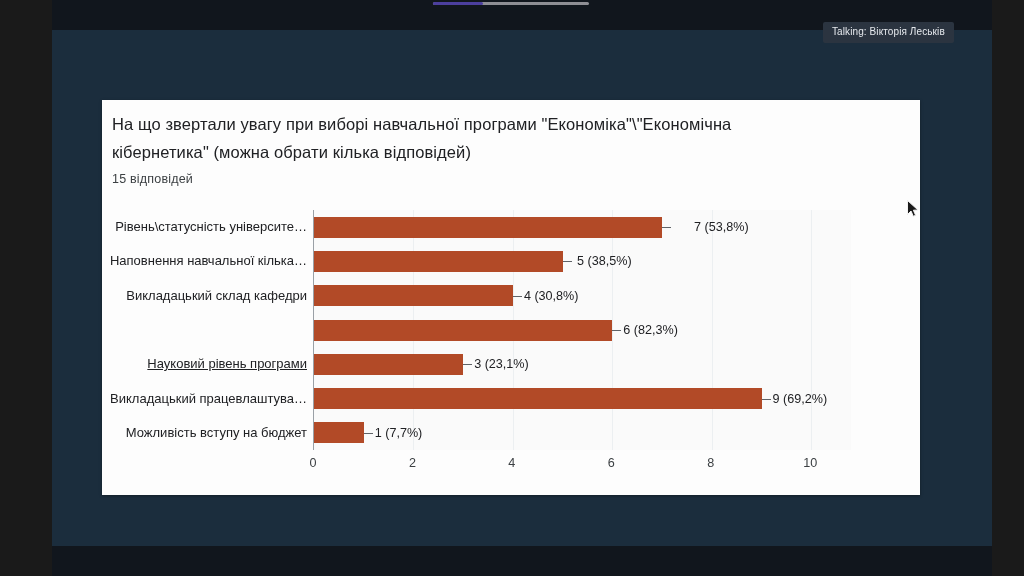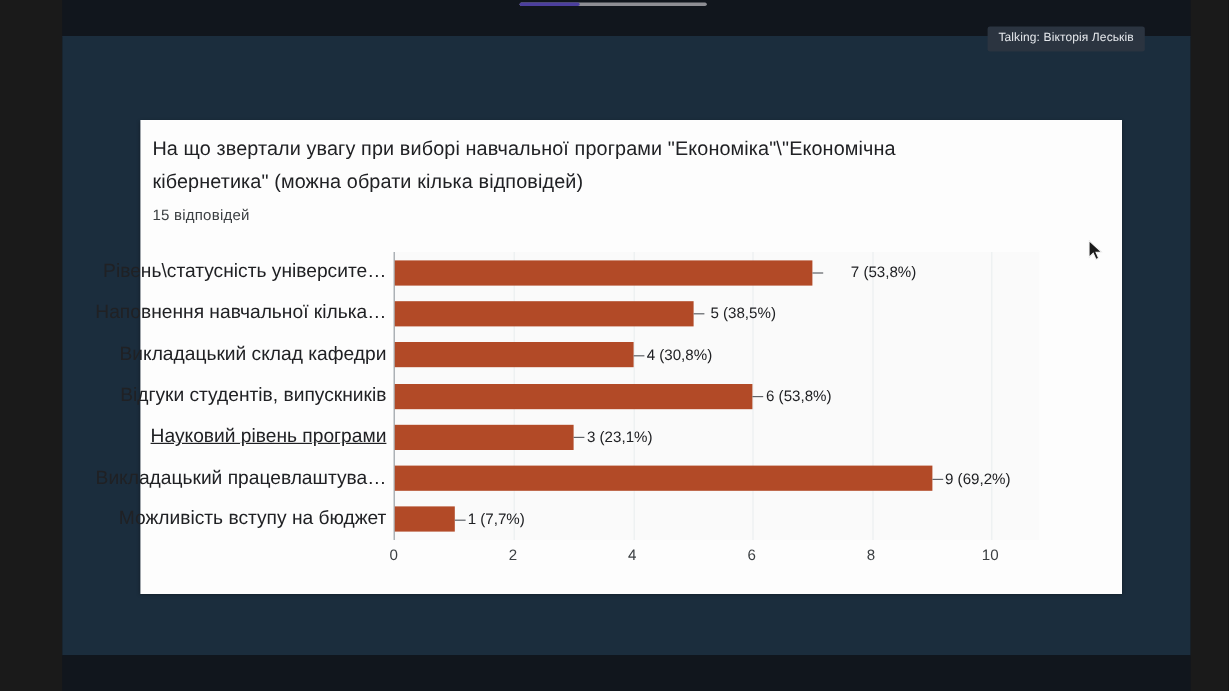--- a/index.html
+++ b/index.html
@@ -87,21 +87,20 @@
   }
   
   #slide-card {
     position: absolute;
     left: 50px;
     top: 70px;
     width: 818px;
     height: 395px;
     background: #fdfdfd;
     box-shadow: 0 1px 3px rgba(0,0,0,0.35);
-    margin-left: 15px;
   }
   #chart-title {
     position: absolute;
     left: 10px;
     top: 10px;
     width: 700px;
     color: #202124;
     font-size: 16.5px;
     line-height: 28px;
     font-weight: 400;
@@ -129,21 +128,21 @@
     top: 0;
     width: 211px;
     height: 240px;
   }
   .cat-label {
     position: absolute;
     right: 6px;
     text-align: right;
     white-space: nowrap;
     color: #202124;
-    font-size: 16px;
+    font-size: 13px;
     line-height: 14px;
   }
   #plot-area {
     position: absolute;
     left: 211px;
     top: 0;
     width: 537px;
     height: 240px;
     background: #fafafa;
     border-left: 1px solid #9aa0a6;
@@ -216,21 +215,20 @@
 
         <div id="chart-title">На що звертали увагу при виборі навчальної програми "Економіка"\"Економічна кібернетика" (можна обрати кілька відповідей)</div>
 
         <div id="chart-subtitle">15 відповідей</div>
 
         <div id="plot-wrap">
           <div id="cat-labels">
               <div class="cat-label" style="top: 10.1429px;">Рівень\статусність університе…</div>
               <div class="cat-label" style="top: 44.4286px;">Наповнення навчальної кілька…</div>
               <div class="cat-label" style="top: 78.7143px;">Викладацький склад кафедри</div>
-              <div class="cat-label" style="top: 113px;">Відгуки студентів, випускників</div>
               <div class="cat-label" style="top: 147.286px; text-decoration: underline;">Науковий рівень програми</div>
               <div class="cat-label" style="top: 181.571px;">Викладацький працевлаштува…</div>
               <div class="cat-label" style="top: 215.857px;">Можливість вступу на бюджет</div>
             </div>
           <div id="plot-area">
               <div class="gridline" style="left: 99.4444px;"></div>
               <div class="gridline" style="left: 198.889px;"></div>
               <div class="gridline" style="left: 298.333px;"></div>
               <div class="gridline" style="left: 397.778px;"></div>
               <div class="gridline" style="left: 497.222px;"></div>
@@ -238,21 +236,21 @@
               <div class="leader" style="left: 348.056px; top: 17.1429px;"></div>
               <div class="value-label" style="left: 380px; top: 10.1429px;">7 (53,8%)</div>
               <div class="bar" style="left: 0px; top: 40.9286px; width: 248.611px; background: rgb(178, 74, 39);"></div>
               <div class="leader" style="left: 248.611px; top: 51.4286px;"></div>
               <div class="value-label" style="left: 263px; top: 44.4286px; text-align: center;">5 (38,5%)</div>
               <div class="bar" style="left: 0px; top: 75.2143px; width: 198.889px; background: rgb(178, 74, 39);"></div>
               <div class="leader" style="left: 198.889px; top: 85.7143px;"></div>
               <div class="value-label" style="left: 209.889px; top: 78.7143px;">4 (30,8%)</div>
               <div class="bar" style="left: 0px; top: 109.5px; width: 298.333px; background: rgb(178, 74, 39);"></div>
               <div class="leader" style="left: 298.333px; top: 120px;"></div>
-              <div class="value-label" style="left: 309.333px; top: 113px;">6 (53,8%)</div>
+              <div class="value-label" style="left: 309.333px; top: 113px;">6 (82,3%)</div>
               <div class="bar" style="left: 0px; top: 143.786px; width: 149.167px; background: rgb(178, 74, 39);"></div>
               <div class="leader" style="left: 149.167px; top: 154.286px;"></div>
               <div class="value-label" style="left: 160.167px; top: 147.286px;">3 (23,1%)</div>
               <div class="bar" style="left: 0px; top: 178.071px; width: 447.5px; background: rgb(178, 74, 39);"></div>
               <div class="leader" style="left: 447.5px; top: 188.571px;"></div>
               <div class="value-label" style="left: 458.5px; top: 181.571px;">9 (69,2%)</div>
               <div class="bar" style="left: 0px; top: 212.357px; width: 49.7222px; background: rgb(178, 74, 39);"></div>
               <div class="leader" style="left: 49.7222px; top: 222.857px;"></div>
               <div class="value-label" style="left: 60.7222px; top: 215.857px;">1 (7,7%)</div>
             </div>

